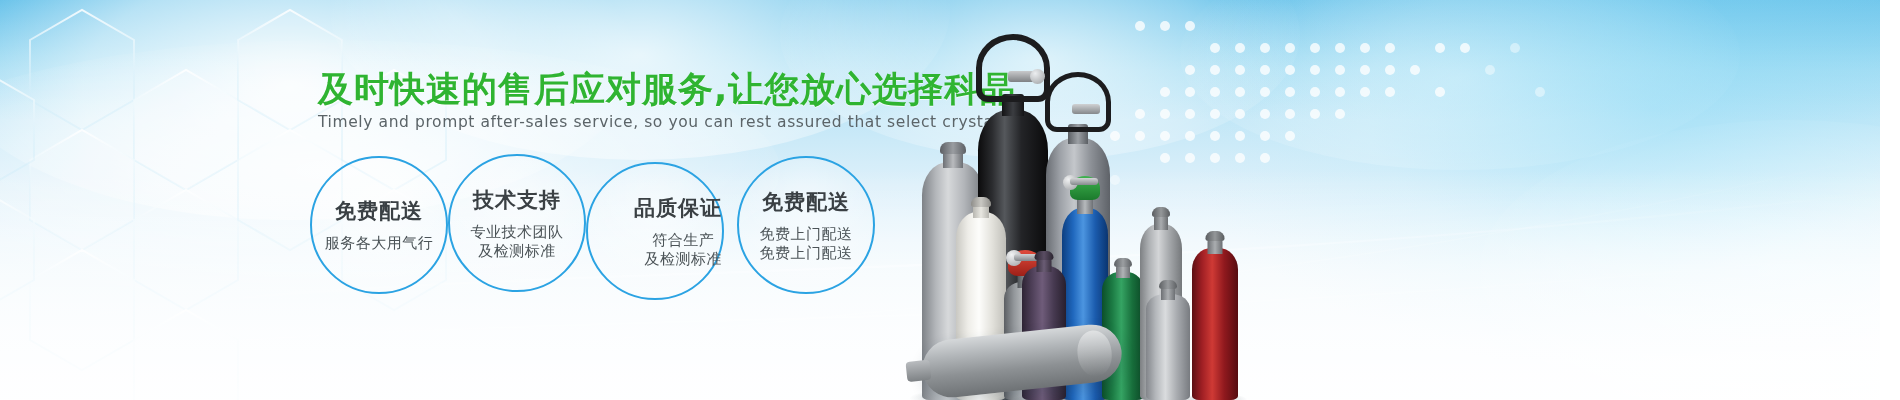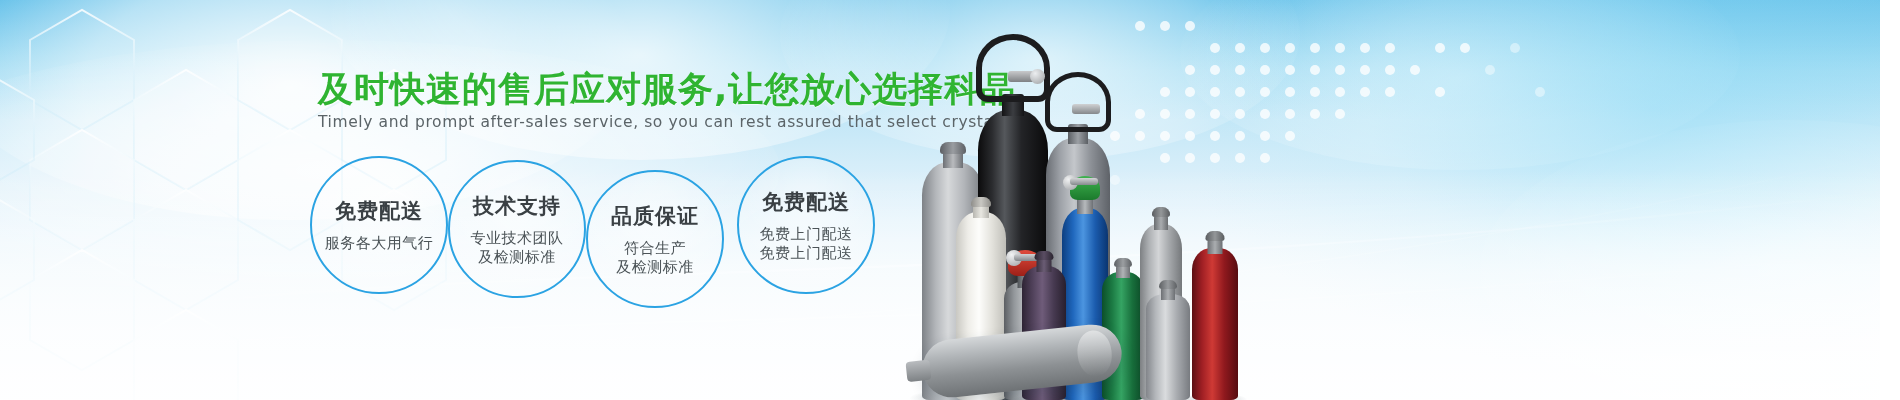--- a/index.html
+++ b/index.html
@@ -64,22 +64,22 @@
     font-size:21px;font-weight:bold;color:#3a4044;letter-spacing:1px;
     margin-bottom:9px;white-space:nowrap;
     font-family:"DejaVu Sans","Liberation Sans",sans-serif;
   }
   .circle .sub{
     font-size:15px;line-height:19px;color:#4b5357;text-align:center;
     letter-spacing:.5px;white-space:nowrap;
     font-family:"DejaVu Sans","Liberation Sans",sans-serif;
   }
   .cir0{left:10px;top:6px;}
-  .cir1{left:148px;top:10px;}
-  .cir2{left:286px;top:20px;}
+  .cir1{left:148px;top:4px;}
+  .cir2{left:286px;top:12px;align-items:flex-end;}
   .cir3{left:437px;top:6px;}
 
   
   .cyls{position:absolute;left:900px;top:0;width:420px;height:400px;}
   .cy{position:absolute;bottom:0;}
   .body{position:absolute;left:0;bottom:0;width:100%;border-radius:42% 42% 7px 7px / 14% 14% 4px 4px;}
   .neck{position:absolute;left:50%;transform:translateX(-50%);border-radius:3px 3px 0 0;}
   .cap{position:absolute;left:50%;transform:translateX(-50%);border-radius:8px 8px 3px 3px;}
   .guard{position:absolute;left:50%;transform:translateX(-50%);
          border:6px solid #1c1c1e;border-radius:50% 50% 12px 12px;background:transparent;}

